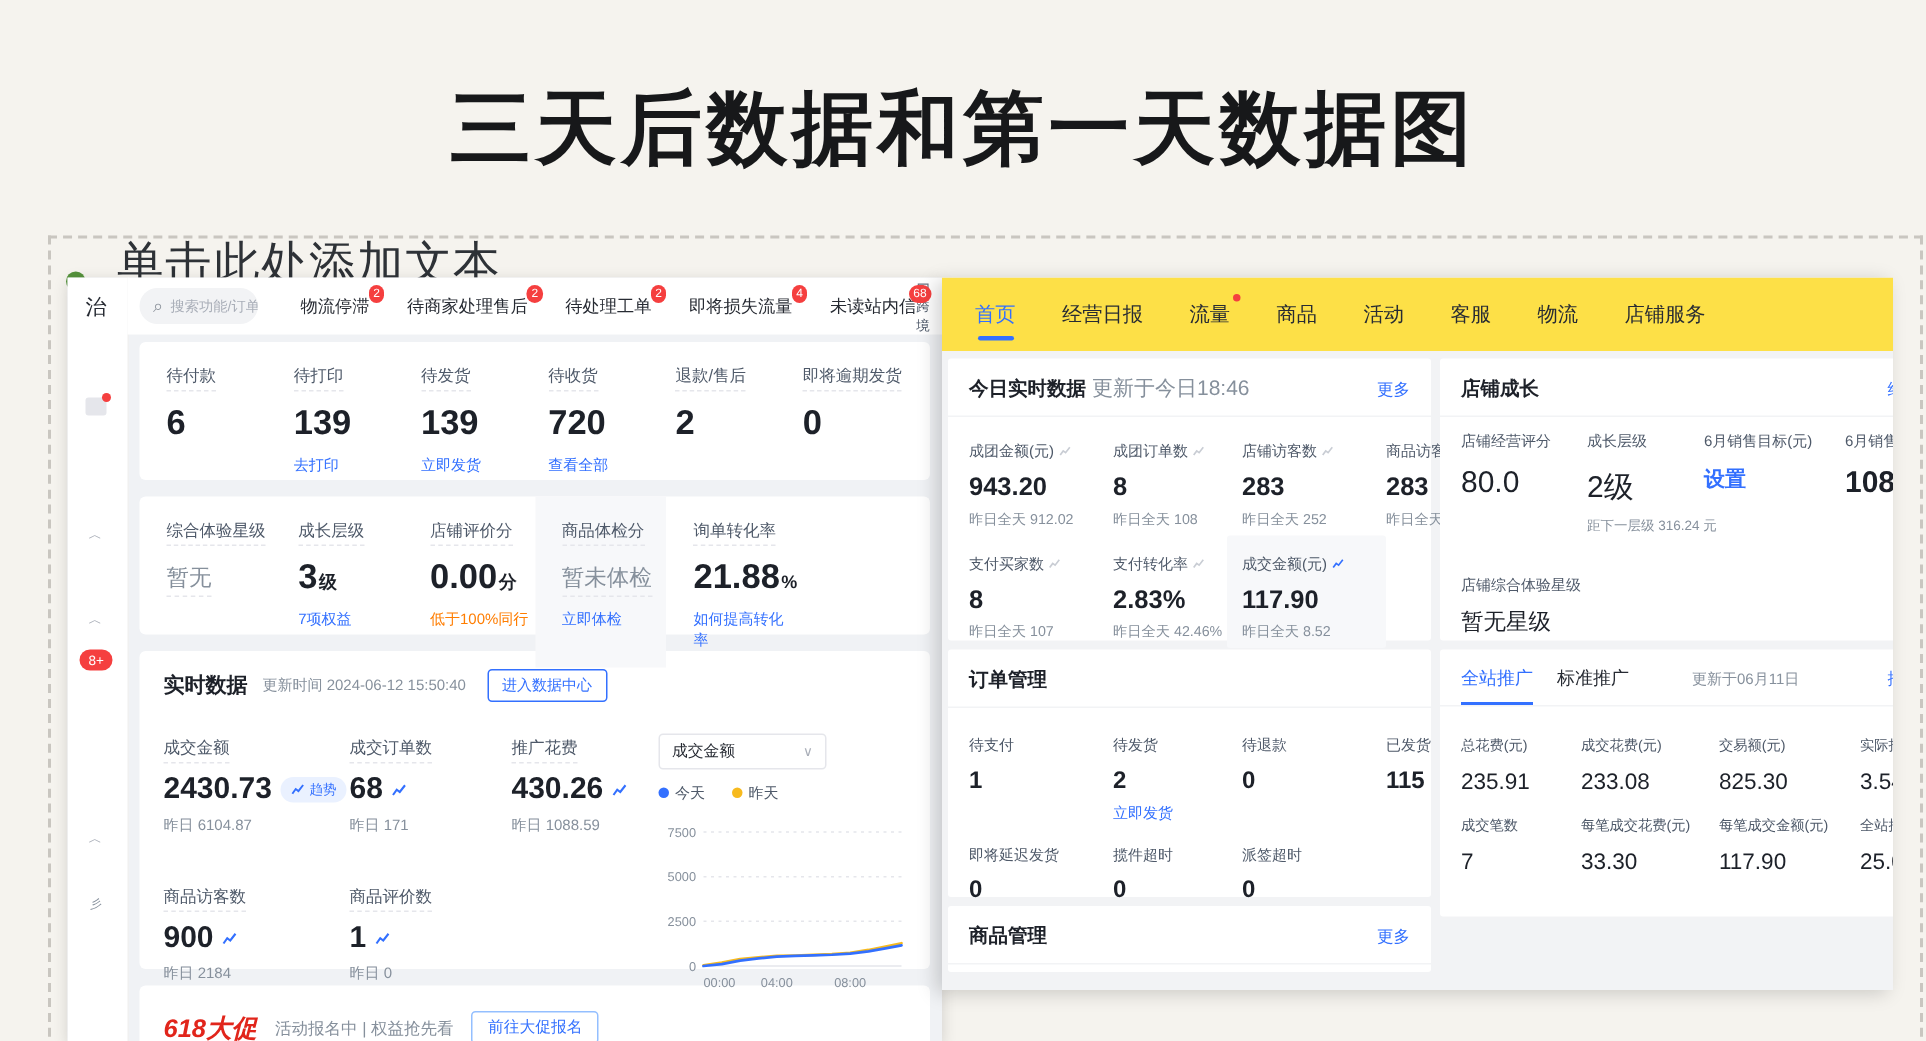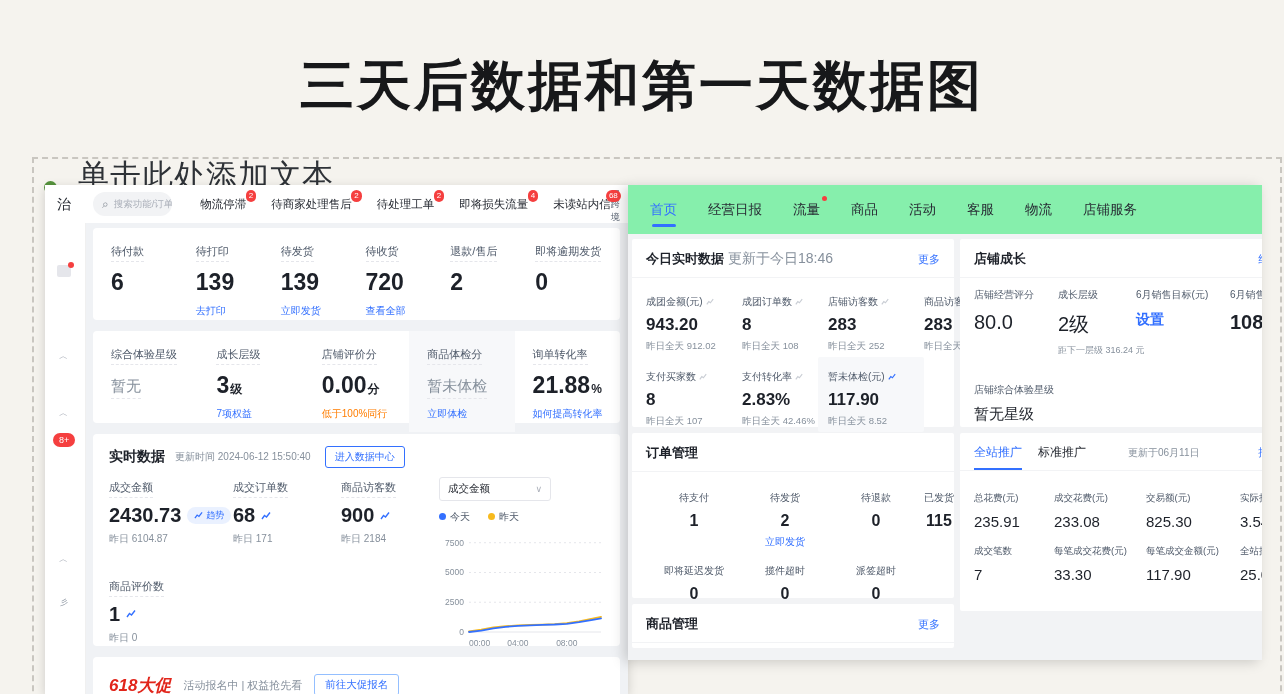--- a/index.html
+++ b/index.html
@@ -40,30 +40,30 @@
   .card{background:#fff;border-radius:4px;}
   .todo-card{display:grid;grid-template-columns:repeat(6,1fr);padding:13px 0 11px 18px;margin-bottom:11px;
              height:92px;box-sizing:border-box;}
   .lab{font-size:11px;color:#4e5969;display:inline-block;border-bottom:1px dashed #e5e6eb;padding-bottom:2px;white-space:nowrap;}
   .val{font-size:23px;font-weight:600;color:#1d2129;margin-top:7px;}
   .val .unit{font-size:12px;margin-left:1px;}
   .val.muted{font-size:15px;color:#86909c;font-weight:400;border-bottom:1px dashed #e5e6eb;
              display:inline-block;padding-bottom:2px;margin-top:12px;}
   .lnk{font-size:10px;color:#3370ff;margin-top:8px;cursor:pointer;}
   .warn{color:#ff7d00;}
-  .score-card{display:grid;grid-template-columns:repeat(5,1fr);margin-bottom:11px;height:92px;box-sizing:border-box;}
+  .score-card{display:grid;grid-template-columns:repeat(6,1fr);margin-bottom:11px;height:92px;box-sizing:border-box;}
   .score-card .cell{padding:13px 0 11px 18px;}
   .score-card .cell.shaded{background:#f7f8fa;}
   .rt-card{padding:12px 16px 8px;height:212px;box-sizing:border-box;margin-bottom:11px;}
   .rt-head{display:flex;align-items:center;gap:10px;}
   .rt-title{font-size:14px;font-weight:700;}
   .rt-upd{font-size:10px;color:#86909c;}
   .rt-btn{margin-left:4px;border:1px solid #3370ff;color:#3370ff;font-size:10px;padding:3px 9px;
           border-radius:3px;cursor:pointer;background:#fff;}
-  .rt-body{display:flex;margin-top:9px;}
+  .rt-body{display:flex;margin-top:21px;}
   .rt-grid{display:grid;grid-template-columns:124px 108px 1fr;row-gap:20px;width:334px;}
   .vrow{display:flex;align-items:center;gap:6px;margin-top:6px;}
   .rt-grid .val{margin-top:0;font-size:20px;font-weight:700;}
   .trendpill{display:inline-flex;align-items:center;gap:3px;background:#eaf1ff;color:#3370ff;font-size:9px;
              border-radius:9px;padding:2px 7px;cursor:pointer;}
   .chart-ico{color:#3370ff;display:inline-flex;cursor:pointer;}
   .chart-ico.gray{color:#c9cdd4;}
   .prev{font-size:10px;color:#86909c;margin-top:5px;white-space:nowrap;}
   .rt-chart-box{width:165px;}
   .sel{border:1px solid #e5e6eb;border-radius:3px;height:24px;display:flex;align-items:center;
@@ -74,21 +74,21 @@
   .ldot{width:7px;height:7px;border-radius:50%;display:inline-block;margin-right:4px;}
   .banner{height:56px;display:flex;align-items:center;gap:12px;padding:0 16px;}
   .b-title{color:#e1251b;font-weight:800;font-size:17px;font-style:italic;white-space:nowrap;}
   .b-desc{font-size:11px;color:#86909c;white-space:nowrap;}
   .b-btn{border:1px solid #94bfff;color:#3370ff;font-size:10.5px;padding:3px 10px;border-radius:3px;
          white-space:nowrap;background:#fff;}
 
   
   .panel-right{position:absolute;left:628px;top:185px;width:634px;height:475px;background:#f2f3f5;
                box-shadow:-4px 2px 12px rgba(0,0,0,.18);z-index:2;overflow:hidden;}
-  .rtabs{height:49px;background:#86efac;display:flex;align-items:center;gap:31px;padding:0 0 0 22px;
+  .rtabs{height:49px;background:#fde047;display:flex;align-items:center;gap:31px;padding:0 0 0 22px;
          font-size:13.5px;color:#272b33;}
   .rtab{position:relative;height:100%;display:flex;align-items:center;cursor:pointer;white-space:nowrap;}
   .rtab.active{color:#3370ff;}
   .rtab.active::after{content:"";position:absolute;left:50%;transform:translateX(-50%);bottom:7px;
                       width:24px;height:3px;background:#3370ff;border-radius:2px;}
   .dotred{position:absolute;top:11px;right:-7px;width:5px;height:5px;background:#f53f3f;border-radius:50%;}
   .rbody{display:flex;gap:6px;padding:5px 4px 0;}
   .rcol-l{width:322px;display:flex;flex-direction:column;gap:6px;}
   .rcol-r{flex:1;display:flex;flex-direction:column;gap:6px;}
   .rcard{background:#fff;border-radius:2px;box-sizing:border-box;}
@@ -96,21 +96,21 @@
   .rtitle{font-size:13px;font-weight:700;}
   .rupd{font-size:14px;color:#86909c;margin-left:4px;}
   .rmore{margin-left:auto;font-size:11px;color:#3370ff;cursor:pointer;}
   .card-today{height:188px;}
   .tgrid{display:grid;grid-template-columns:96px 86px 96px 1fr;padding:4px 14px 8px;}
   .tm{padding:9px 4px 4px 0;}
   .tm.hl{background:#f7f8fa;padding-left:10px;margin-left:-10px;border-radius:2px;}
   .tm .tlab{font-size:10px;color:#4e5969;white-space:nowrap;display:inline-flex;align-items:center;gap:3px;}
   .tm .tval{font-size:17px;font-weight:600;margin-top:6px;}
   .tm .prev{font-size:9.5px;}
-  .card-orders{height:165px;text-align:center;}
+  .card-orders{height:165px;}
   .ogrid{display:grid;grid-template-columns:96px 86px 96px 1fr;padding:4px 14px 10px;}
   .om{padding-top:11px;}
   .om .tlab{font-size:10px;color:#4e5969;white-space:nowrap;}
   .om .tval{font-size:16px;font-weight:600;margin-top:7px;}
   .om .lnk{margin-top:5px;}
   .card-products{flex:1;overflow:hidden;min-height:44px;}
   .pgrid{display:grid;grid-template-columns:96px 86px 1fr;padding:8px 14px 0;}
   .pl{font-size:10px;color:#4e5969;height:9px;overflow:hidden;}
   .card-growth{height:188px;}
   .ggrid{display:grid;grid-template-columns:84px 78px 94px 1fr;padding:6px 14px 0;}
@@ -260,20 +260,32 @@
                     <span class="val">68</span>
                   <span class="chart-ico">
                       <svg width="10" height="10" viewBox="0 0 10 10">
                         <polyline points="1,8 3.5,4.5 5.5,6 9,1.5" fill="none" stroke="currentColor" stroke-width="1.4"></polyline>
                       </svg>
                     </span>
                 </div>
                 <div class="prev">昨日 171</div>
               </div>
               <div class="m">
+                <span class="lab">推广花费</span>
+                <div class="vrow">
+                    <span class="val">430.26</span>
+                  <span class="chart-ico">
+                      <svg width="10" height="10" viewBox="0 0 10 10">
+                        <polyline points="1,8 3.5,4.5 5.5,6 9,1.5" fill="none" stroke="currentColor" stroke-width="1.4"></polyline>
+                      </svg>
+                    </span>
+                </div>
+                <div class="prev">昨日 1088.59</div>
+              </div>
+              <div class="m">
                 <span class="lab">商品访客数</span>
                 <div class="vrow">
                     <span class="val">900</span>
                   <span class="chart-ico">
                       <svg width="10" height="10" viewBox="0 0 10 10">
                         <polyline points="1,8 3.5,4.5 5.5,6 9,1.5" fill="none" stroke="currentColor" stroke-width="1.4"></polyline>
                       </svg>
                     </span>
                 </div>
                 <div class="prev">昨日 2184</div>
@@ -433,21 +445,21 @@
                     <svg width="8" height="8" viewBox="0 0 10 10">
                       <polyline points="1,8 3.5,4.5 5.5,6 9,1.5" fill="none" stroke="currentColor" stroke-width="1.4"></polyline>
                     </svg>
                   </span>
                 </span>
               <div class="tval">2.83%</div>
               <div class="prev">昨日全天 42.46%</div>
             </div>
             <div class="tm hl">
               <span class="tlab">
-                  <span>暂未体检(元)</span>
+                  <span>成交金额(元)</span>
                   <span class="chart-ico">
                     <svg width="8" height="8" viewBox="0 0 10 10">
                       <polyline points="1,8 3.5,4.5 5.5,6 9,1.5" fill="none" stroke="currentColor" stroke-width="1.4"></polyline>
                     </svg>
                   </span>
                 </span>
               <div class="tval">117.90</div>
               <div class="prev">昨日全天 8.52</div>
             </div>
           </div>

